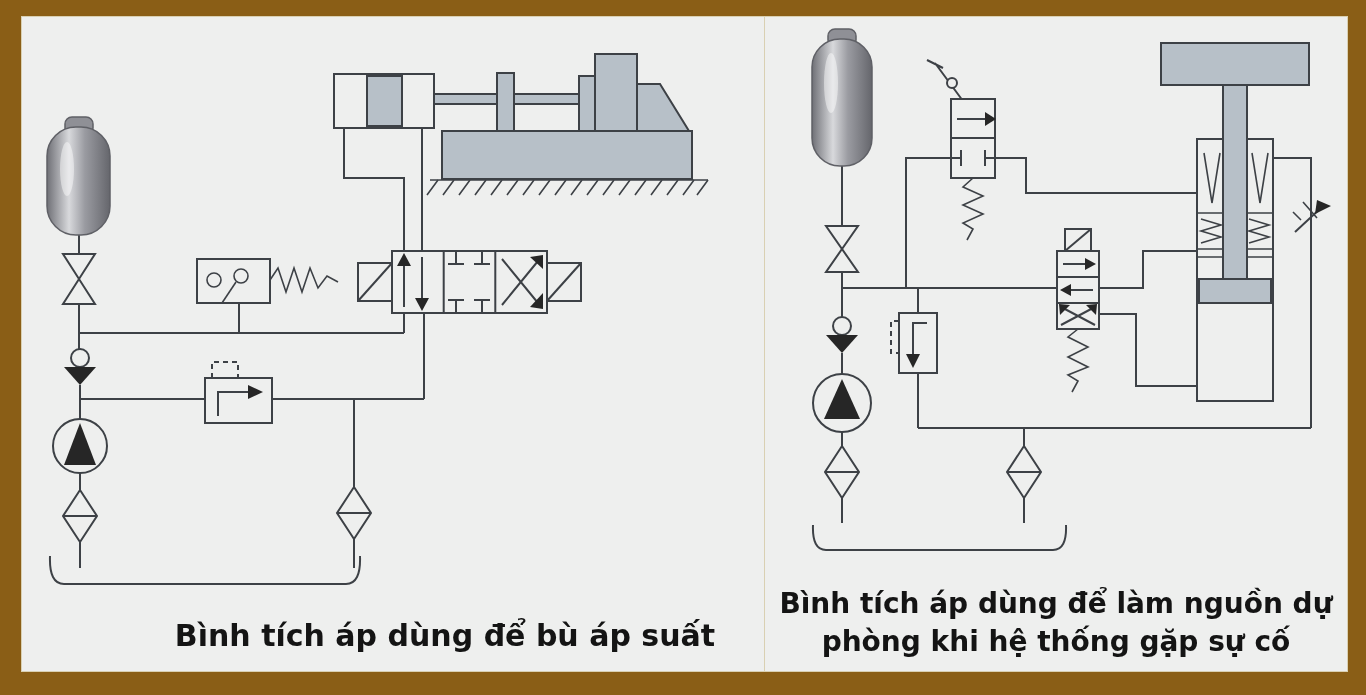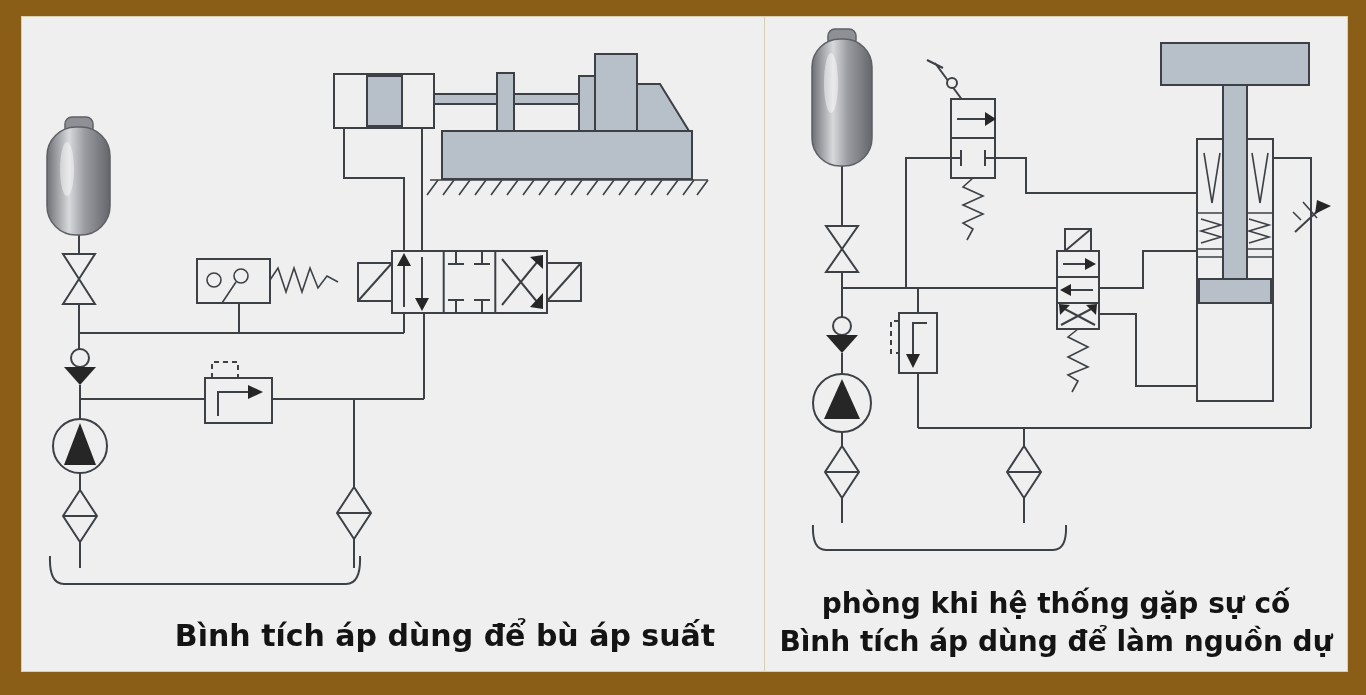--- a/index.html
+++ b/index.html
@@ -232,18 +232,18 @@
         <rect class="metal" x="434" y="262" width="72" height="24"></rect>
       </g>
 
       <g>
         <path class="ln" d="M530,215 L558,189"></path>
         <polygon class="dark" points="552,183 550,197 566,189"></polygon>
         <path class="lnThin" d="M538,185 L552,201 M528,195 L536,203"></path>
       </g>
     </svg>
     <div class="caption two">
+      <div>Bình tích áp dùng để làm nguồn dự</div>
       <div>phòng khi hệ thống gặp sự cố</div>
-      <div>Bình tích áp dùng để làm nguồn dự</div>
     </div>
   </section>
 
 </div>
 
 </body></html>

